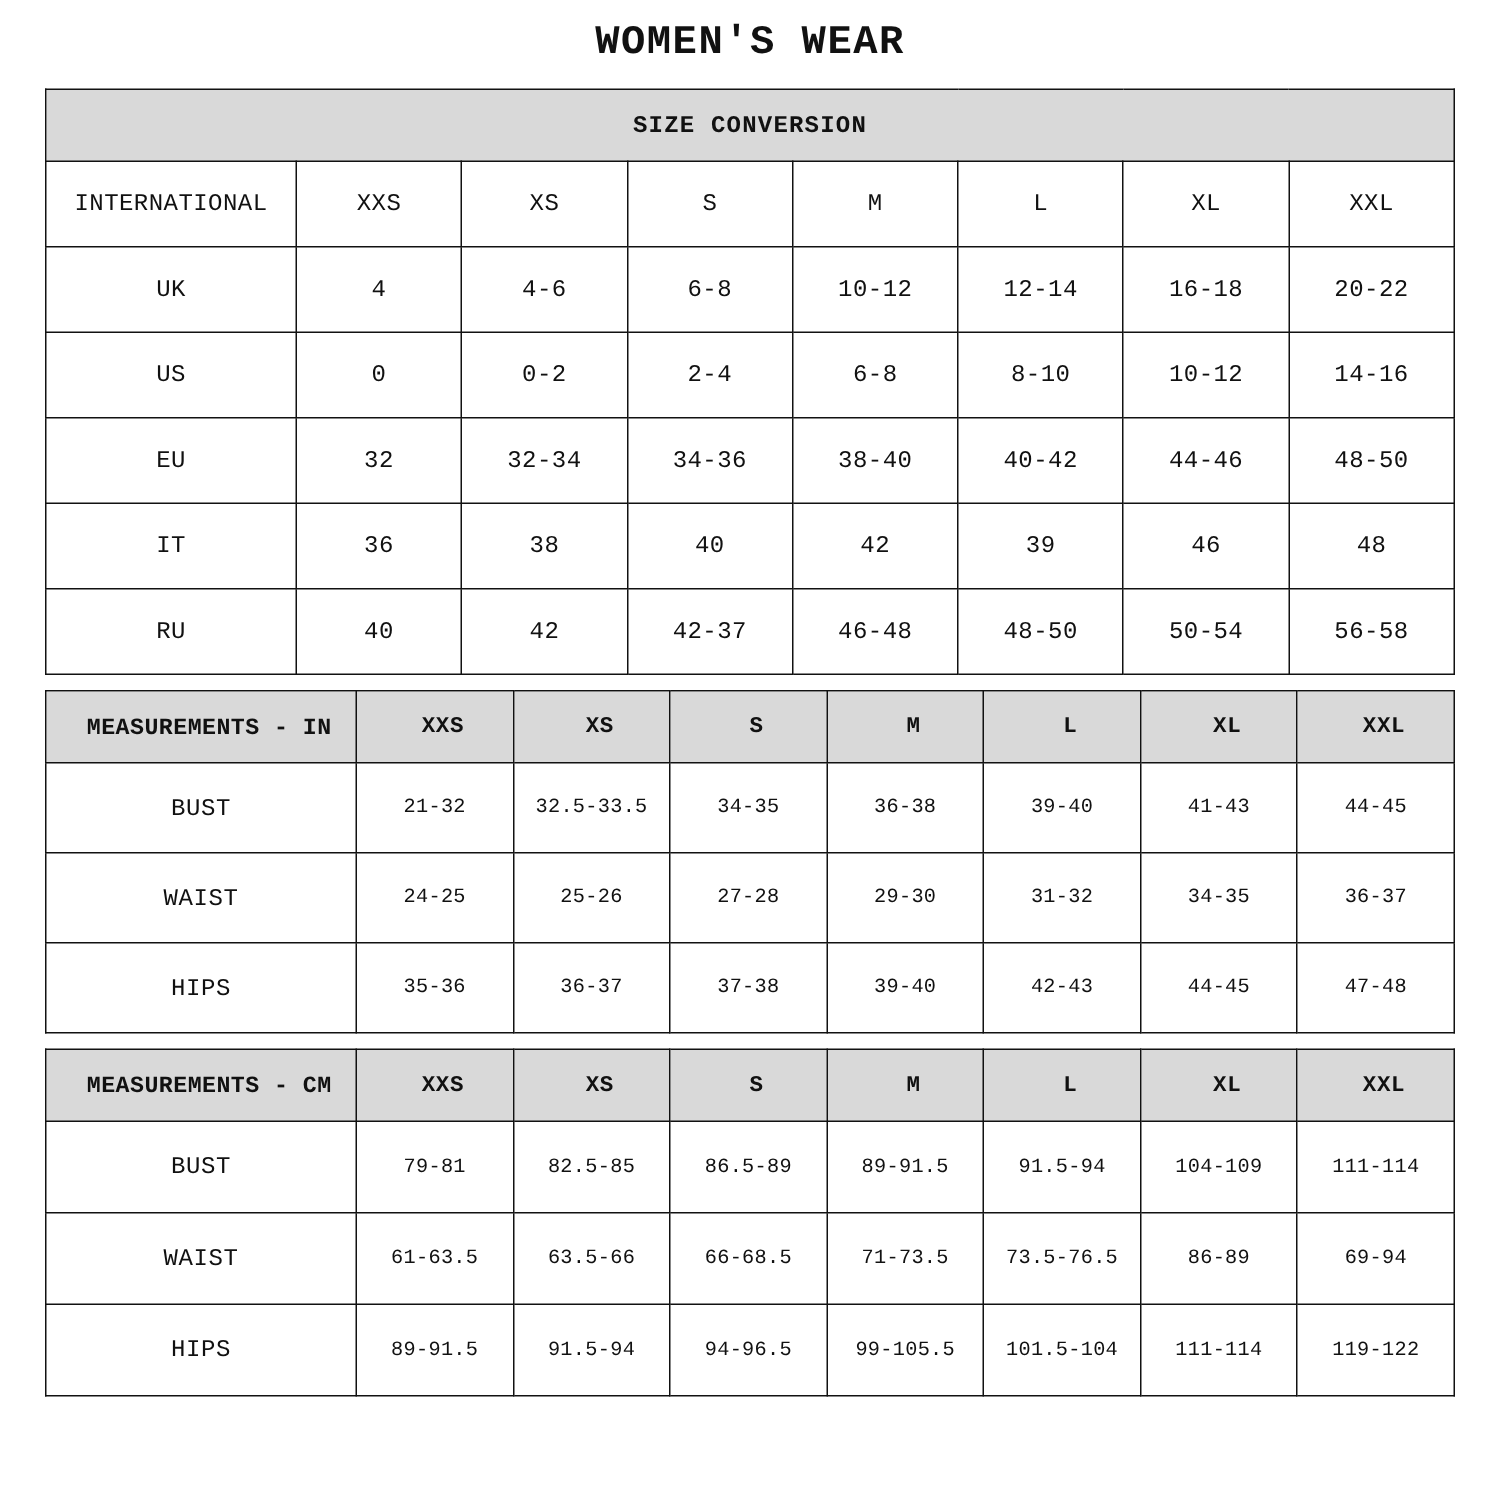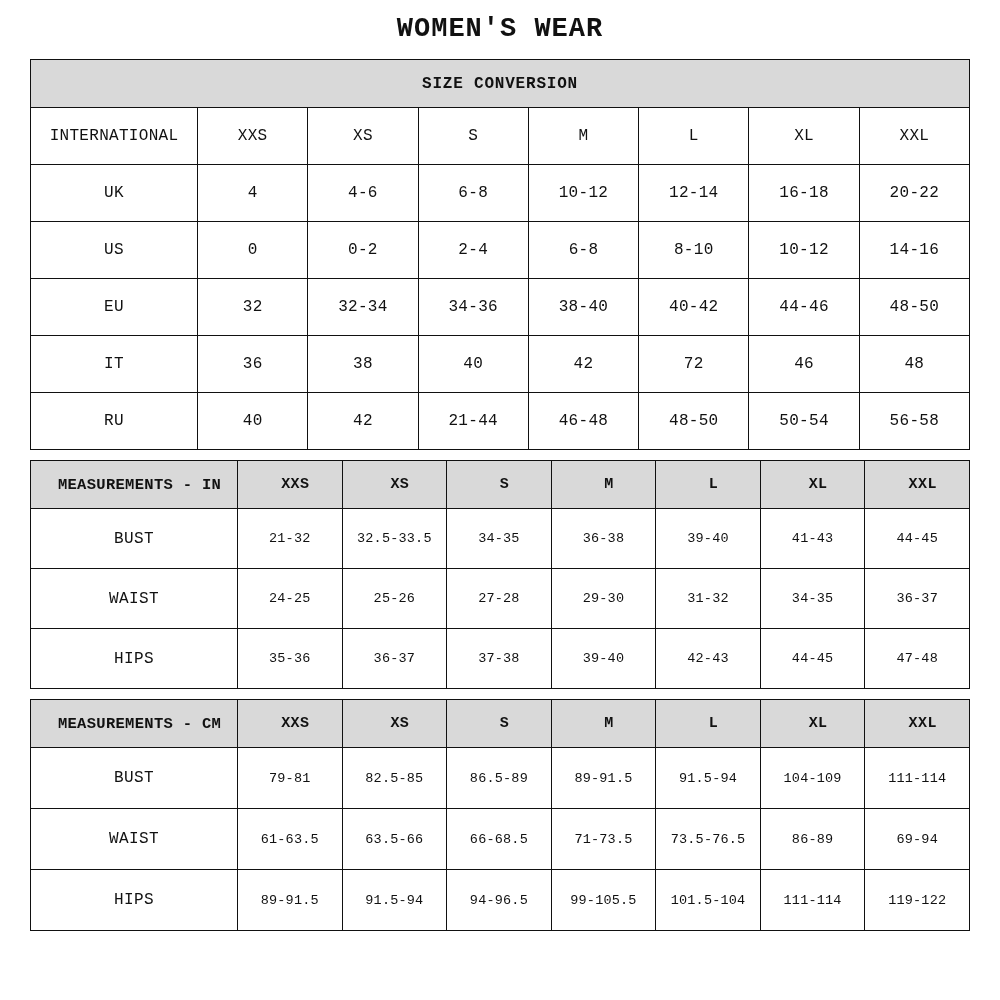--- a/index.html
+++ b/index.html
@@ -128,29 +128,29 @@
           <td class="value-cell">40-42</td>
           <td class="value-cell">44-46</td>
           <td class="value-cell">48-50</td>
         </tr>
         <tr>
           <td class="row-label">IT</td>
           <td class="value-cell">36</td>
           <td class="value-cell">38</td>
           <td class="value-cell">40</td>
           <td class="value-cell">42</td>
-          <td class="value-cell">72</td>
+          <td class="value-cell">39</td>
           <td class="value-cell">46</td>
           <td class="value-cell">48</td>
         </tr>
         <tr>
           <td class="row-label">RU</td>
           <td class="value-cell">40</td>
           <td class="value-cell">42</td>
-          <td class="value-cell">21-44</td>
+          <td class="value-cell">42-37</td>
           <td class="value-cell">46-48</td>
           <td class="value-cell">48-50</td>
           <td class="value-cell">50-54</td>
           <td class="value-cell">56-58</td>
         </tr>
       </tbody>
   </table>
 
   <table class="meas meas-in">
     <colgroup>

